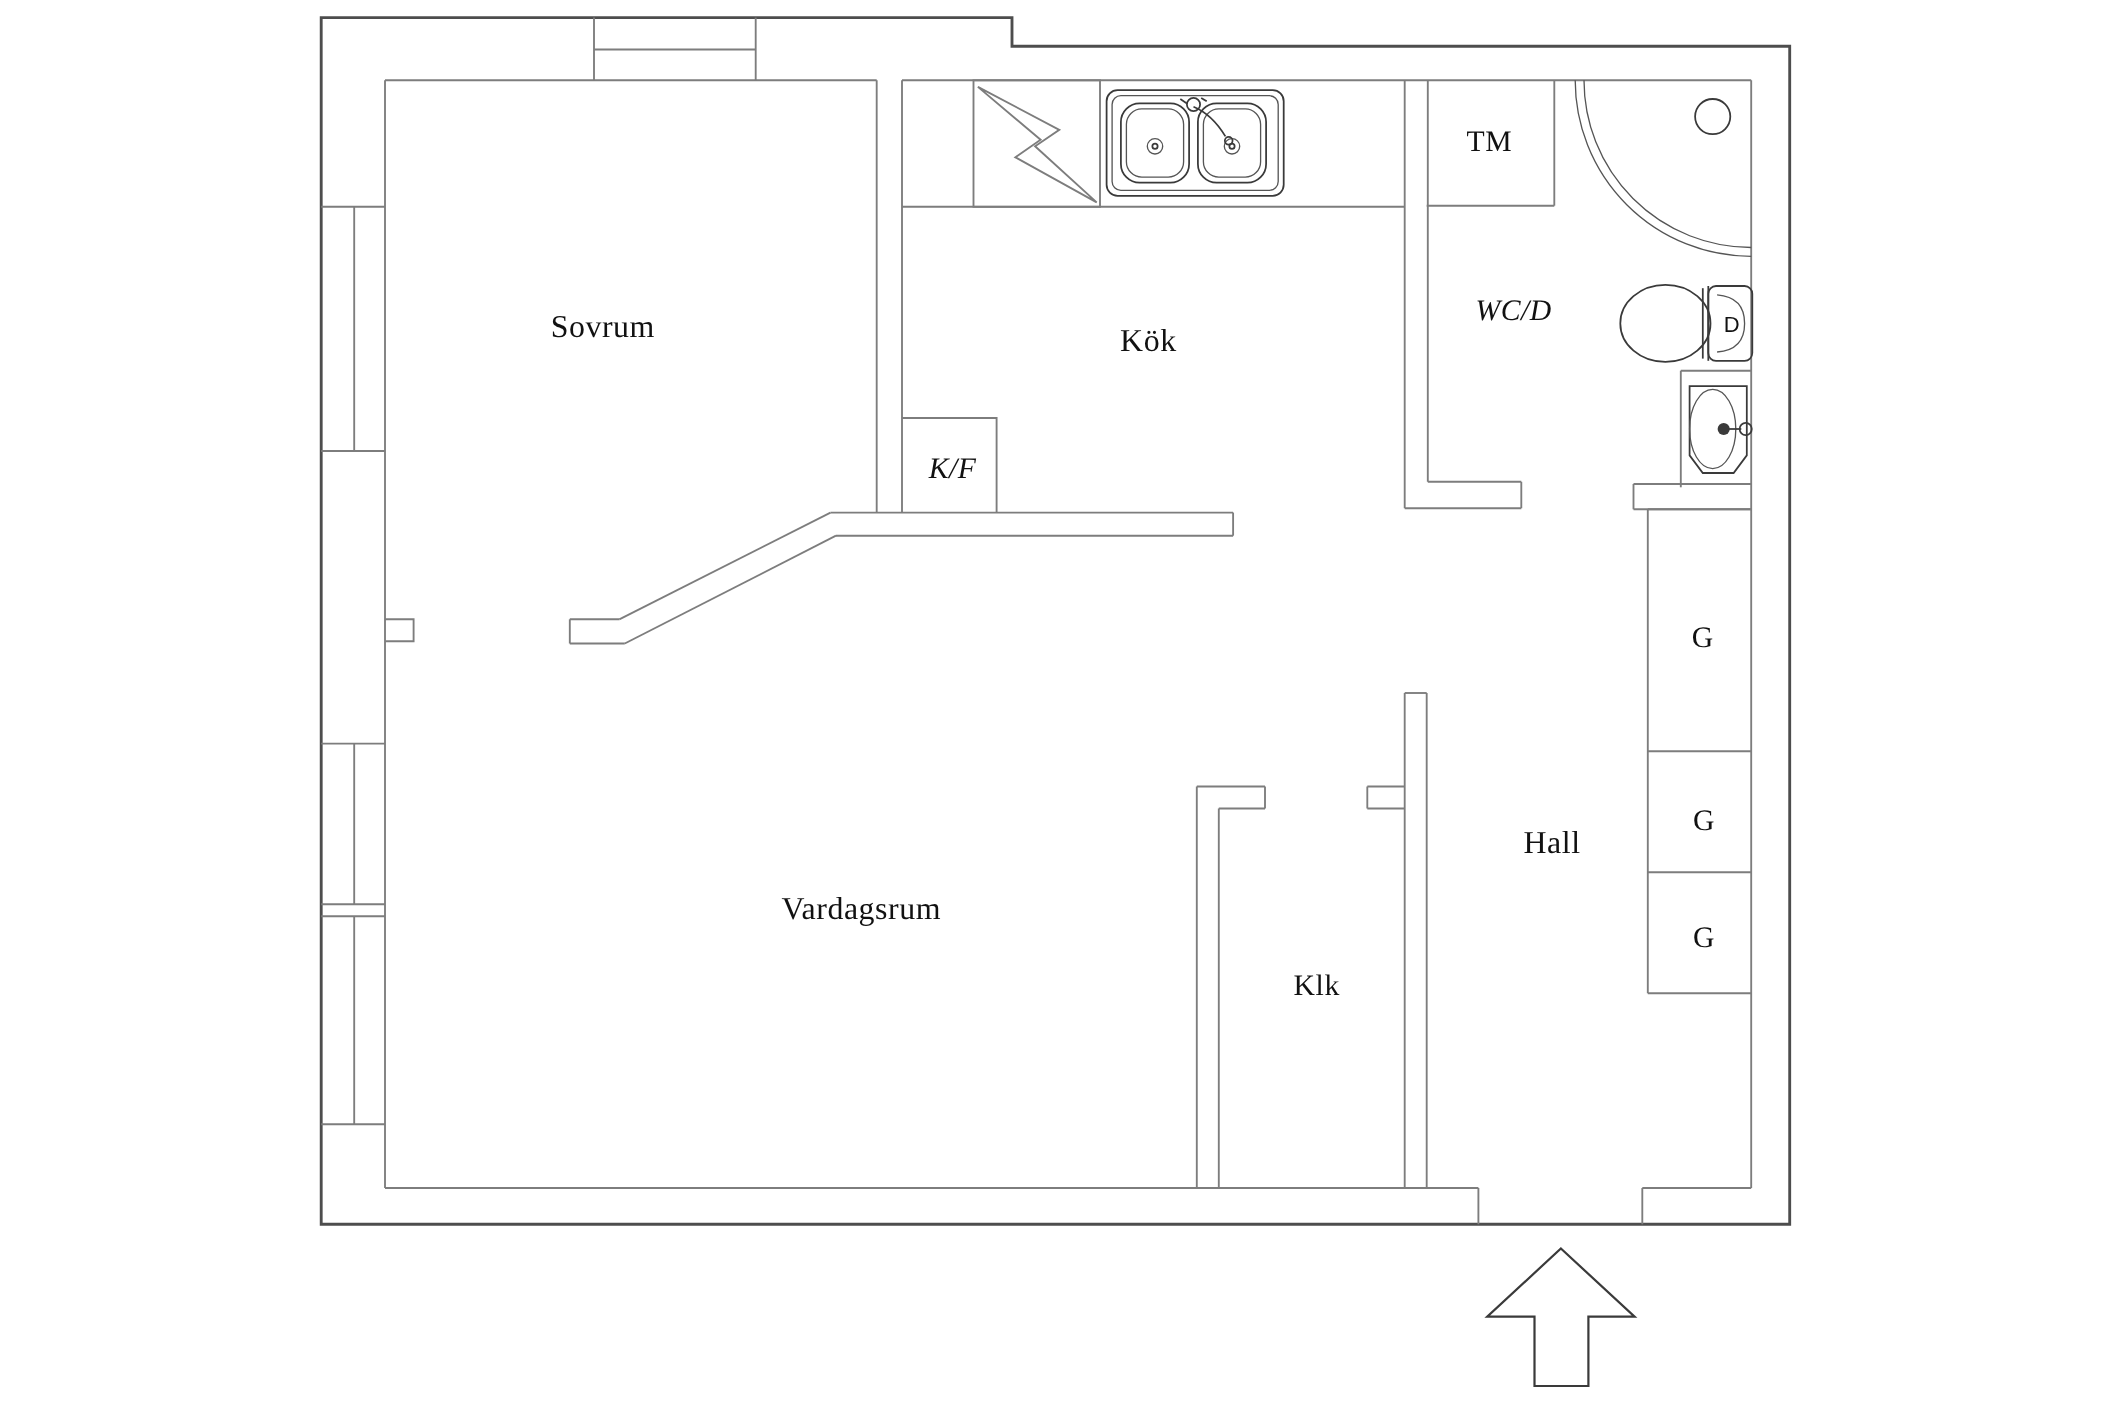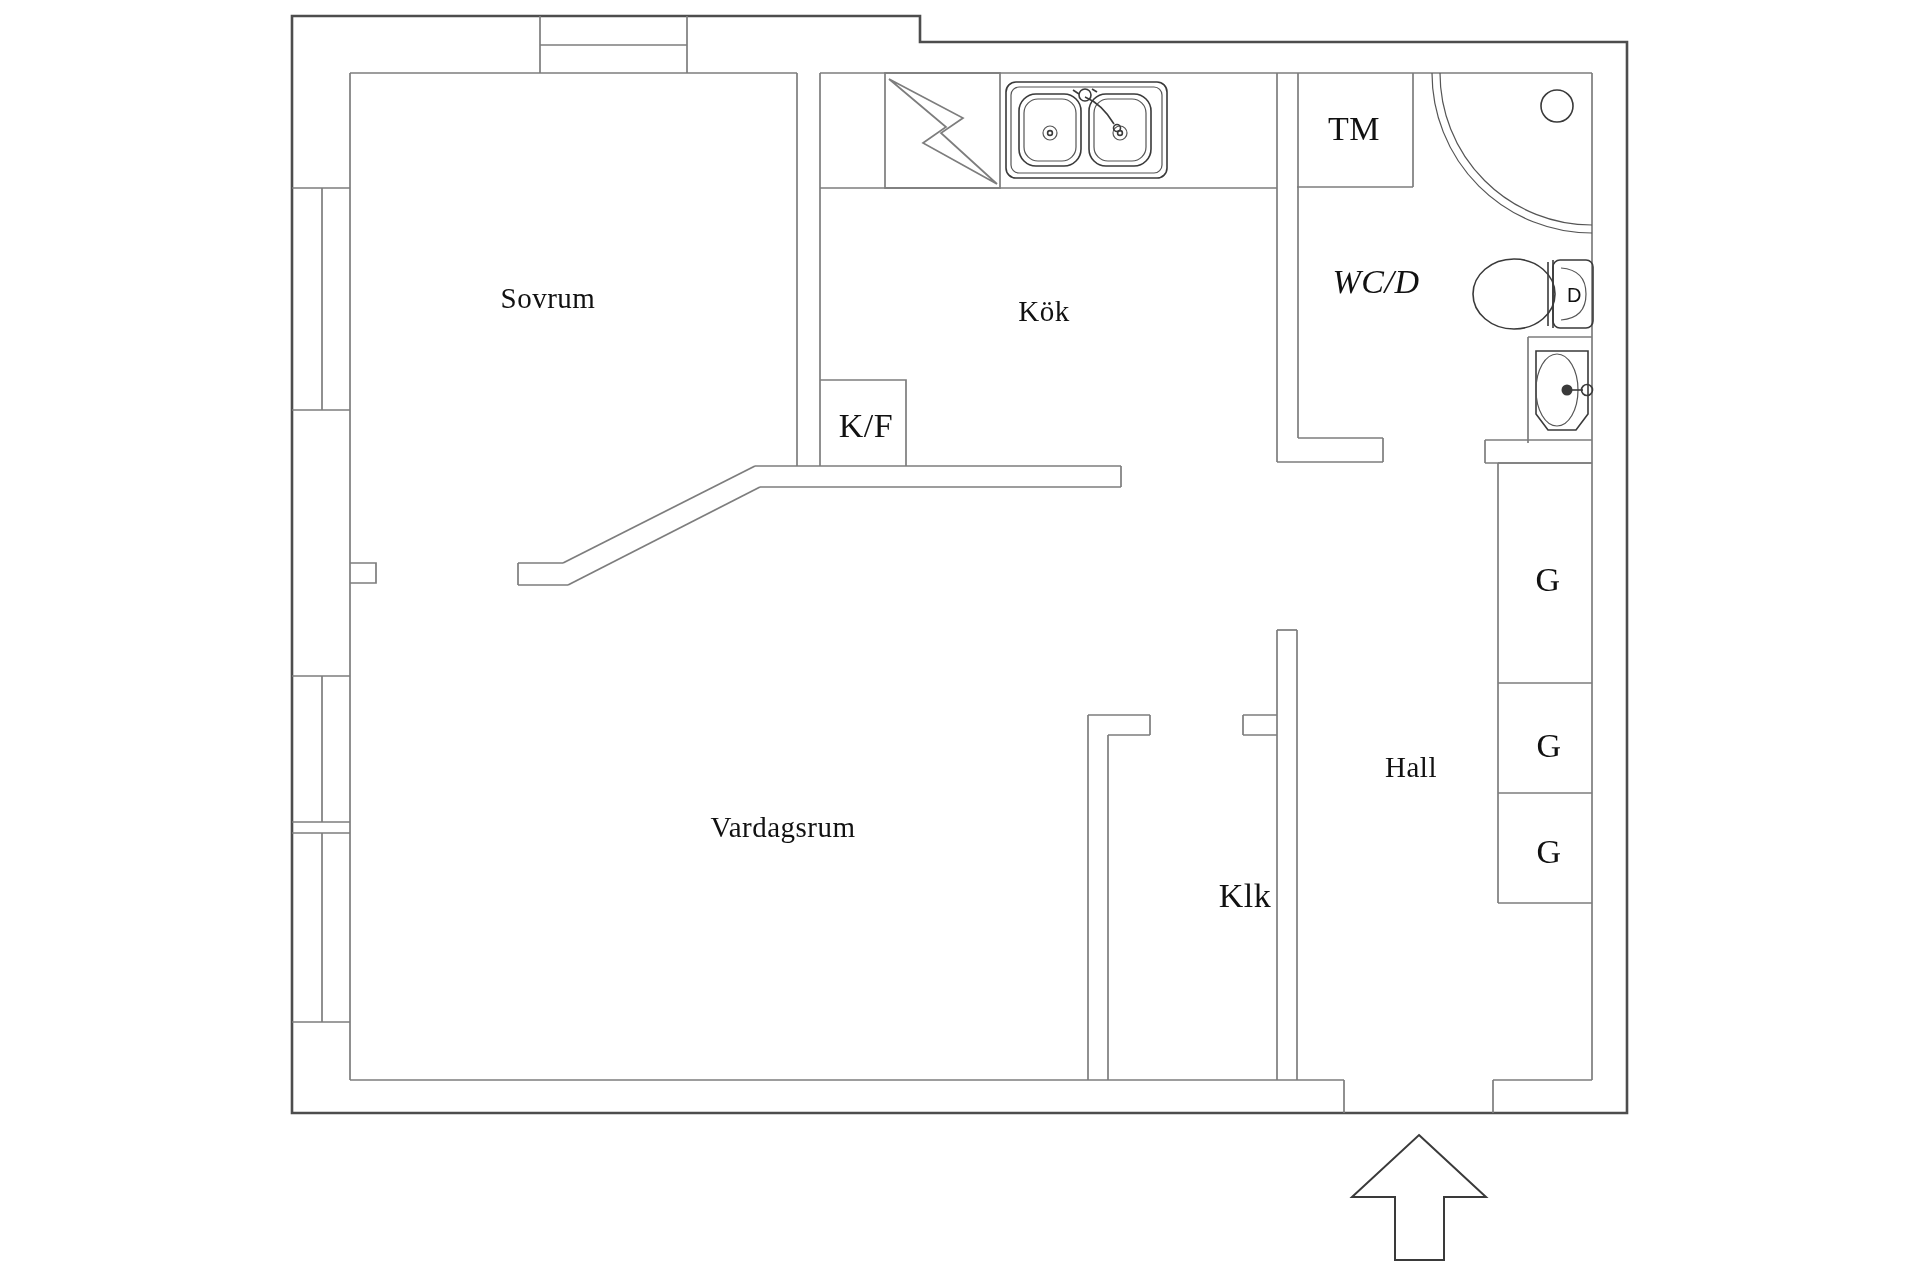--- a/index.html
+++ b/index.html
@@ -14,21 +14,21 @@
   svg{position:absolute;left:0;top:0;}
   .room-label{
     position:absolute;
     transform:translate(-50%,-50%);
     color:#111111;
     font-size:29px;
     letter-spacing:0.5px;
     white-space:nowrap;
     user-select:none;
   }
-  .small-label{font-size:34px;}
+  .small-label{font-size:27px;}
   .wall{stroke:#7d7d7d;stroke-width:1.7;fill:none;}
   .outer{stroke:#4d4d4d;stroke-width:2.6;fill:none;}
   .fix{stroke:#3a3a3a;stroke-width:1.6;fill:none;}
   .fixthin{stroke:#555555;stroke-width:1.2;fill:none;}
   .arrow{stroke:#3a3a3a;stroke-width:2;fill:#ffffff;}
 </style>
 </head>
 <body>
 
 <div id="plan-wrap">
@@ -200,25 +200,25 @@
   </svg>
 
   <div class="room-label" style="left:548px;top:298px;">Sovrum</div>
 
   <div class="room-label" style="left:1044px;top:311px;">Kök</div>
 
   <div class="room-label" style="left:745px;top:827px;margin-left:38px;">Vardagsrum</div>
 
   <div class="room-label" style="left:1411px;top:767px;">Hall</div>
 
-  <div class="room-label small-label" style="left:1245px;top:896px;">Klk</div>
+  <div class="room-label small-label" style="left:1197px;top:896px;">Klk</div>
 
   <div class="room-label small-label" style="left:1376px;top:282px;font-style:italic;">WC/D</div>
 
-  <div class="room-label small-label" style="left:866px;top:426px;">K/F</div>
+  <div class="room-label small-label" style="left:866px;top:426px;font-style:italic;">K/F</div>
 
   <div class="room-label small-label" style="left:1354px;top:129px;">TM</div>
 
   <div class="room-label small-label" style="left:1548px;top:580px;">G</div>
 
   <div class="room-label small-label" style="left:1549px;top:746px;">G</div>
 
   <div class="room-label small-label" style="left:1549px;top:852px;">G</div>
 
 </div>

